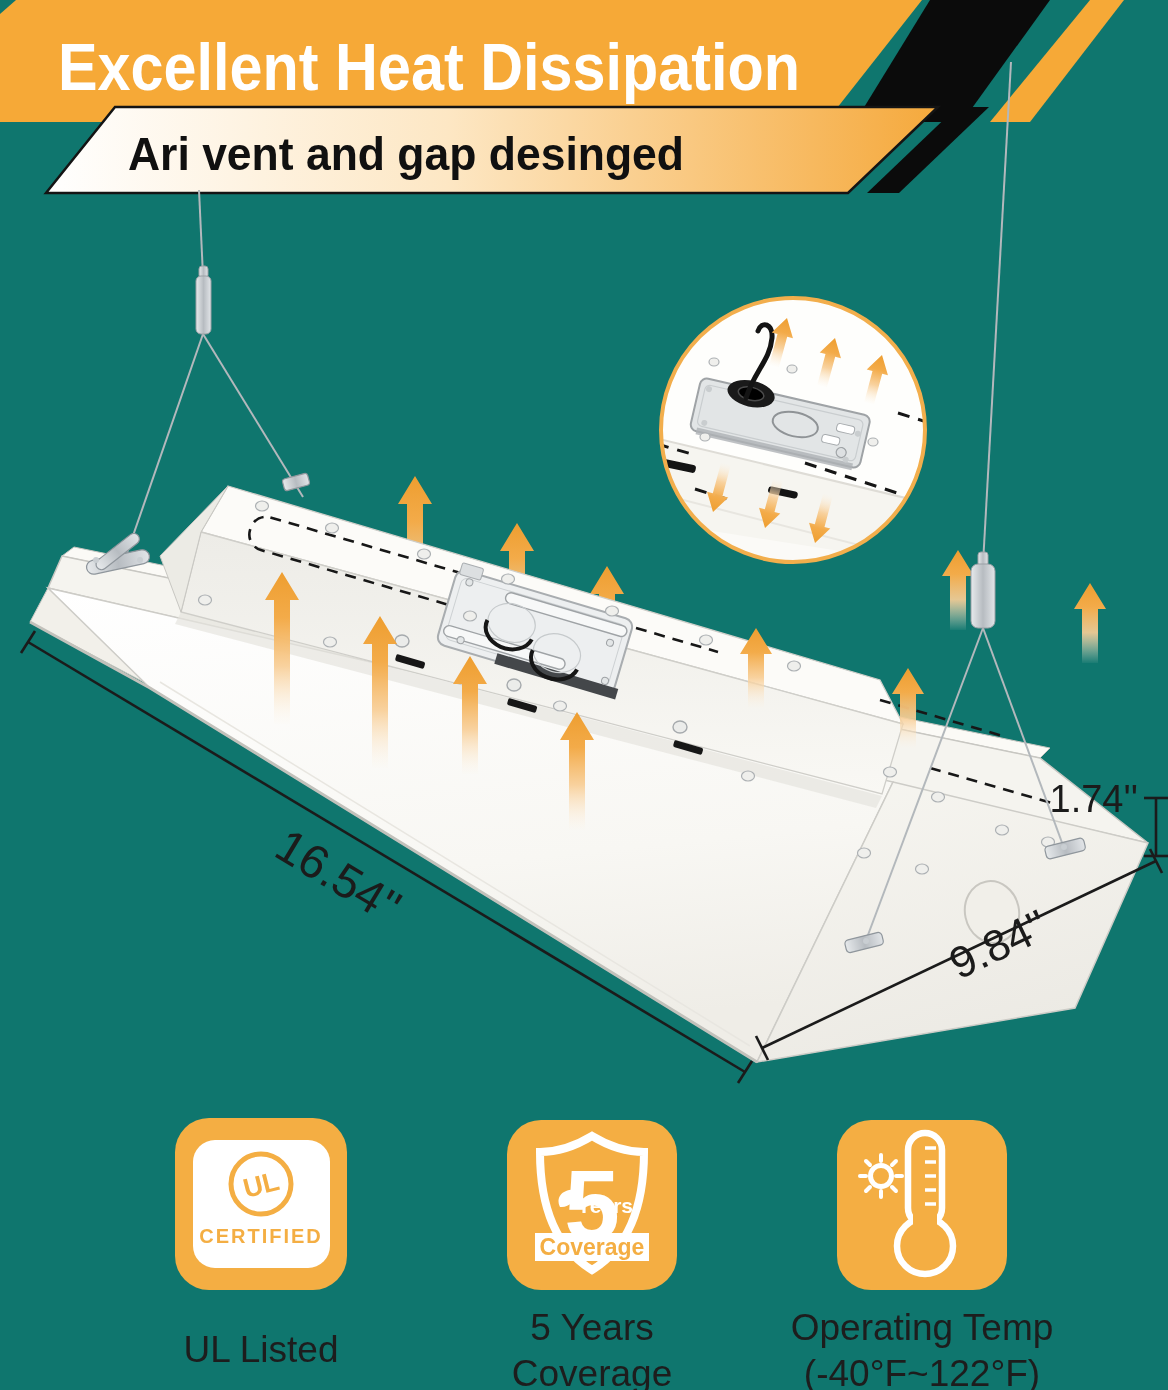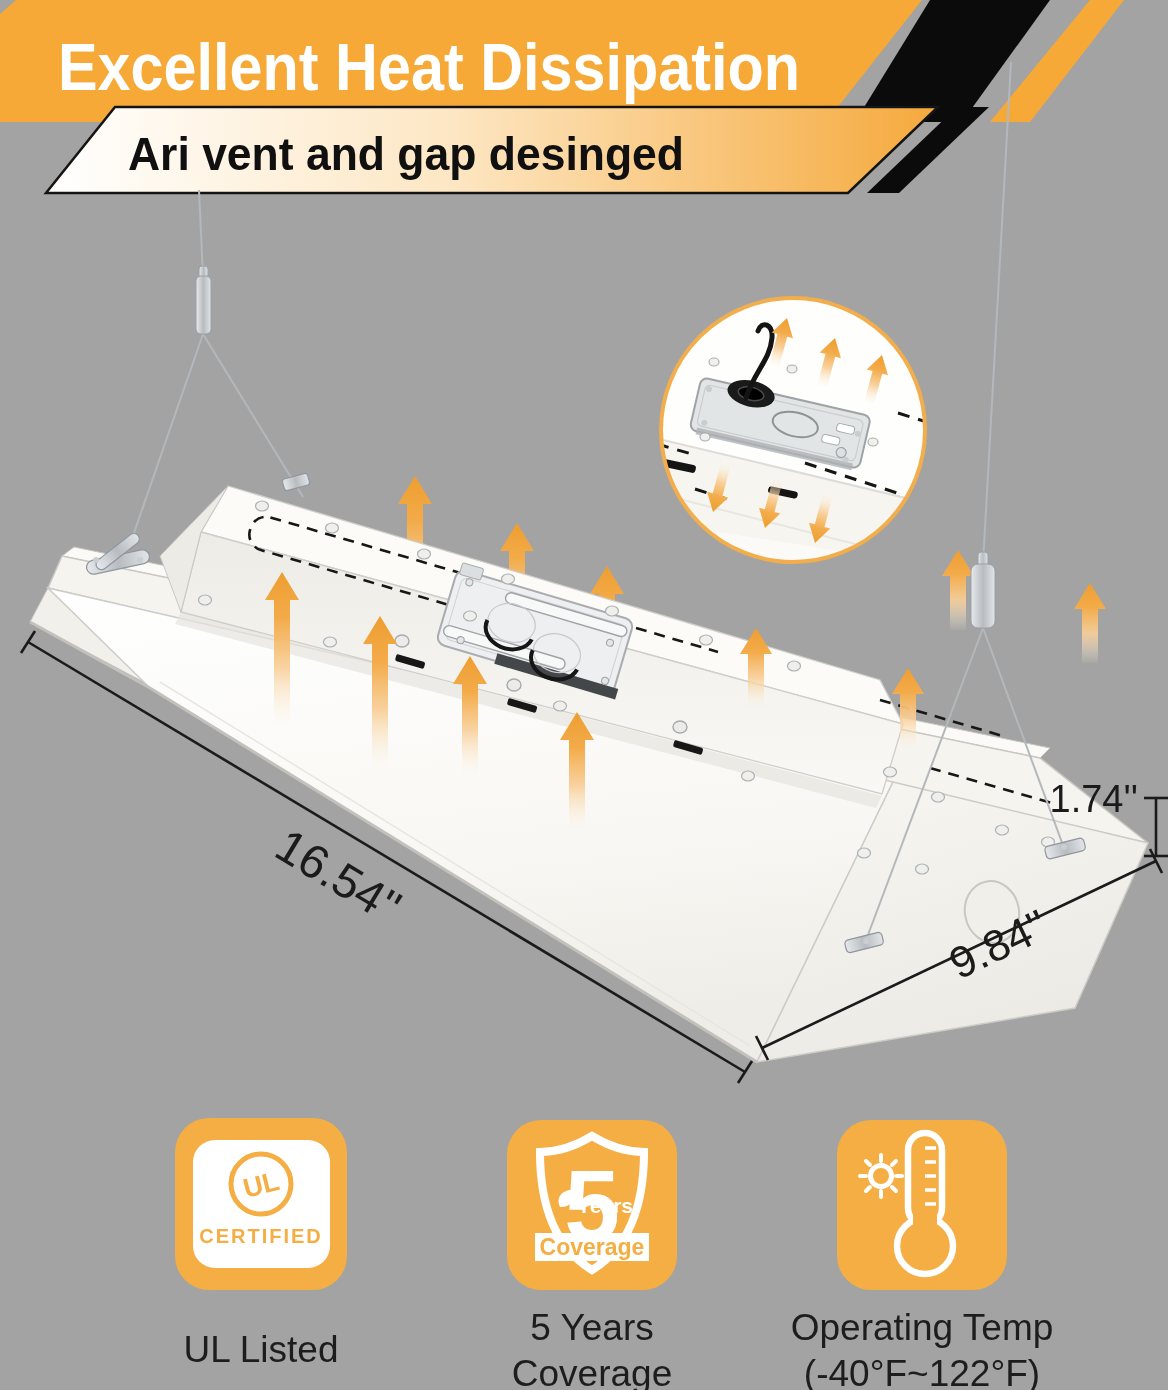--- a/index.html
+++ b/index.html
@@ -1,16 +1,16 @@
 <!DOCTYPE html>
 <html><head>
 <meta charset="utf-8">
 <style>
   html,body{margin:0;padding:0;background:#ffffff;}
-  .canvas{position:relative;width:1168px;height:1390px;background:#a3a3a3;overflow:hidden;
+  .canvas{position:relative;width:1168px;height:1390px;background:#0f766e;overflow:hidden;
           font-family:"Liberation Sans", sans-serif;}
   svg{position:absolute;left:0;top:0;}
   text{font-family:"Liberation Sans", sans-serif;}
 </style>
 </head>
 <body>
 
 <div class="canvas">
 <svg width="1168" height="1390" viewBox="0 0 1168 1390">
   <defs>

